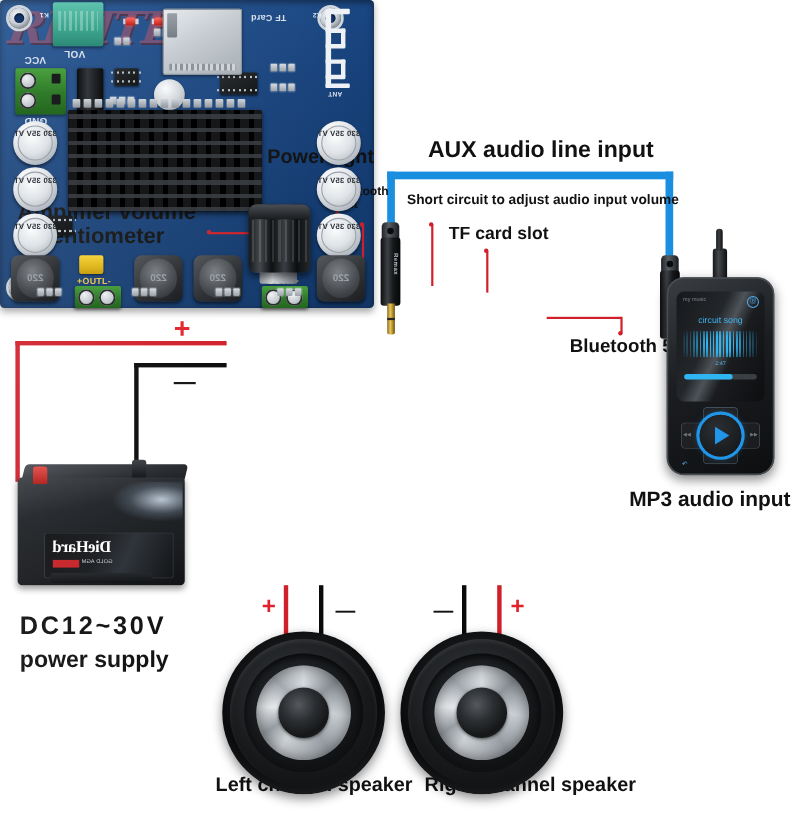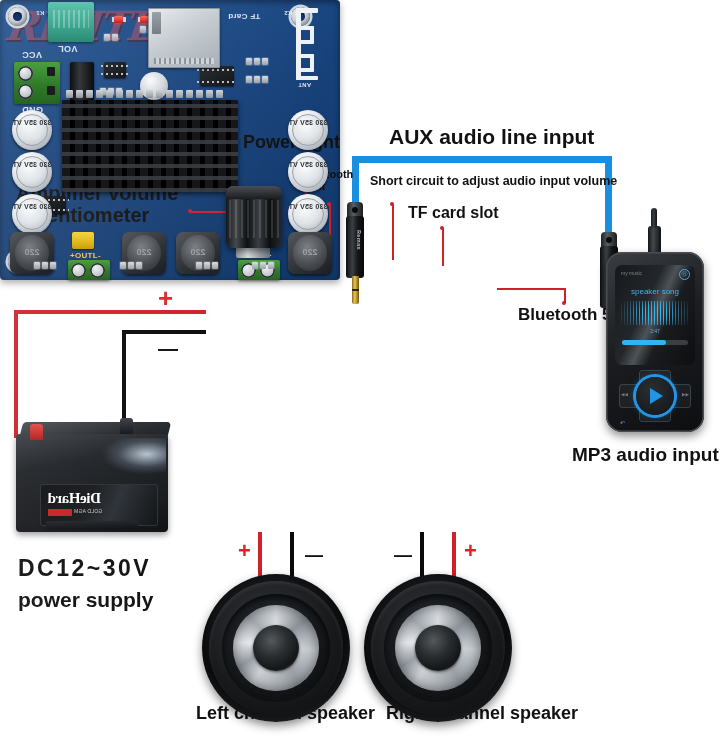--- a/index.html
+++ b/index.html
@@ -488,21 +488,21 @@
     </div>
   <div class="barrel"></div>
   <div class="brand">Remax</div>
 </div>
 
 <div id="mp3cable"></div>
 <div id="mp3">
   <div class="scr">
     <div class="ttl">my music</div>
     <div class="bt">Ⓑ</div>
-    <div class="song">speaker song</div>
+    <div class="song">circuit song</div>
     <div class="wave"></div>
     <div class="tme">2:47</div>
     <div class="pbar">
         <i></i>
       </div>
   </div>
   <div class="pad">
     <div class="q" style="left:20px;top:0;width:32px;height:15px;border-radius:4px 4px 0 0;"></div>
     <div class="q" style="left:0;top:14px;width:18px;height:24px;border-radius:4px 0 0 4px;"></div>
     <div class="q" style="right:0;top:14px;width:18px;height:24px;border-radius:0 4px 4px 0;"></div>

